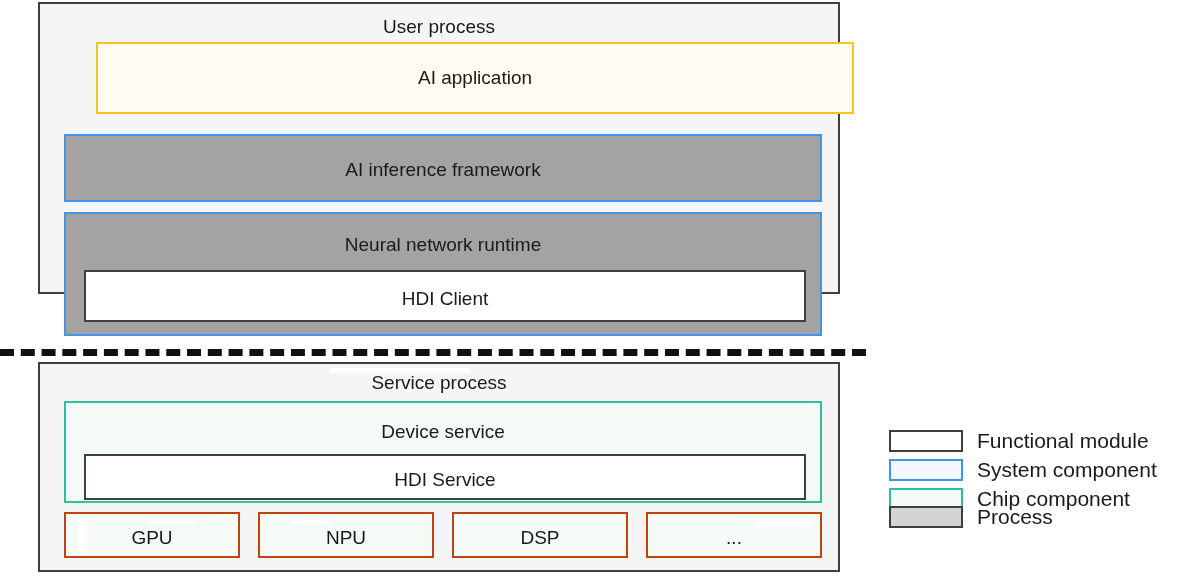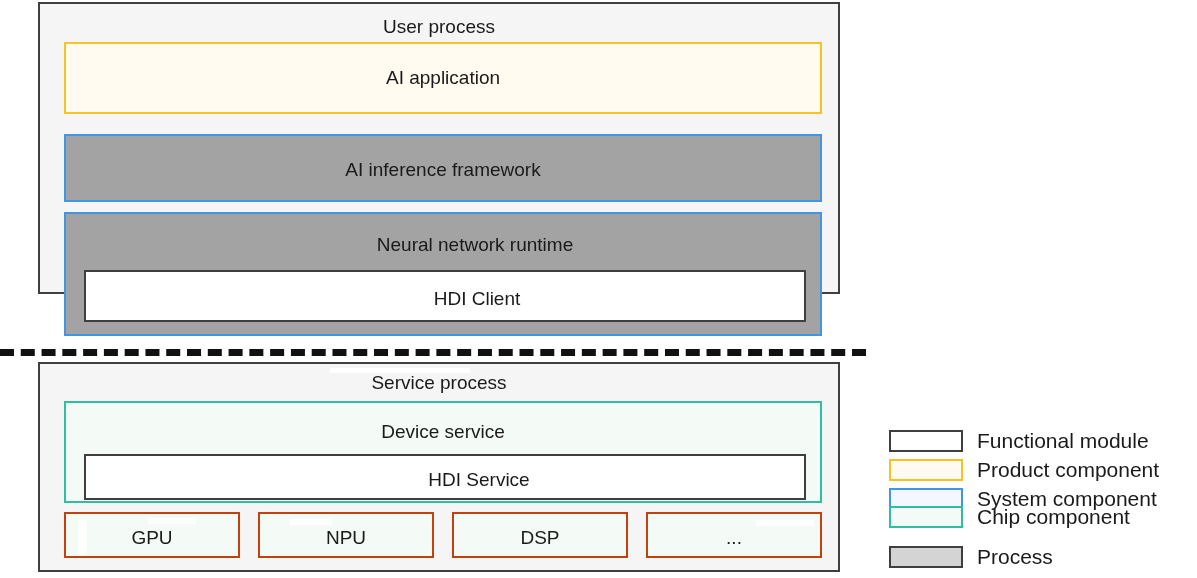--- a/index.html
+++ b/index.html
@@ -67,21 +67,21 @@
     position: absolute;
     left: 0;
     width: 100%;
     text-align: center;
     font-size: 19px;
     line-height: 19px;
     white-space: nowrap;
     color: #1a1a1a;
   }
 
-  .product { background: #fffbf0; border-color: #f6c324; }
+  .product { background: #fffbf0; border-color: #f6c324; margin-left: 32px; }
   .system  { background: #a3a3a3; border-color: #4095e5; }
   .chip    { background: #f4faf5; border-color: #2ebfa0; }
   .module  { background: #ffffff; border-color: #3f3f3f; }
 
   
   #ai-application {
     left: 24px;
     top: 38px;
     width: 758px;
     height: 72px;
@@ -107,21 +107,21 @@
   }
   #ai-inference-framework .comp-label { top: 24px; }
 
   
   #neural-network-runtime {
     left: 24px;
     top: 208px;
     width: 758px;
     height: 124px;
   }
-  #neural-network-runtime .comp-label { top: 21px; margin-left: 32px; }
+  #neural-network-runtime .comp-label { top: 21px; }
 
   
   #hdi-client {
     left: 18px;
     top: 56px;
     width: 722px;
     height: 52px;
   }
   #hdi-client .comp-label { top: 17px; }
 
@@ -134,21 +134,21 @@
   }
   #device-service .comp-label { top: 19px; }
 
   
   #hdi-service {
     left: 18px;
     top: 51px;
     width: 722px;
     height: 46px;
   }
-  #hdi-service .comp-label { top: 14px; margin-left: 34px; }
+  #hdi-service .comp-label { top: 14px; }
 
   
   #chip-row {
     position: absolute;
     left: 24px;
     top: 148px;
     width: 758px;
     height: 46px;
   }
   .chip-item {
@@ -301,24 +301,20 @@
     </div>
   </div>
 
   <div id="legend">
 
     <div class="legend-row">
       <div class="legend-swatch sw-module"></div>
       <div class="legend-text">Functional module</div>
     </div>
 
-    <div class="legend-row">
-      <div class="legend-swatch sw-product"></div>
-      <div class="legend-text">Product component</div>
-    </div>
 
     <div class="legend-row">
       <div class="legend-swatch sw-system"></div>
       <div class="legend-text">System component</div>
     </div>
 
     <div class="legend-row">
       <div class="legend-swatch sw-chip"></div>
       <div class="legend-text">Chip component</div>
     </div>

